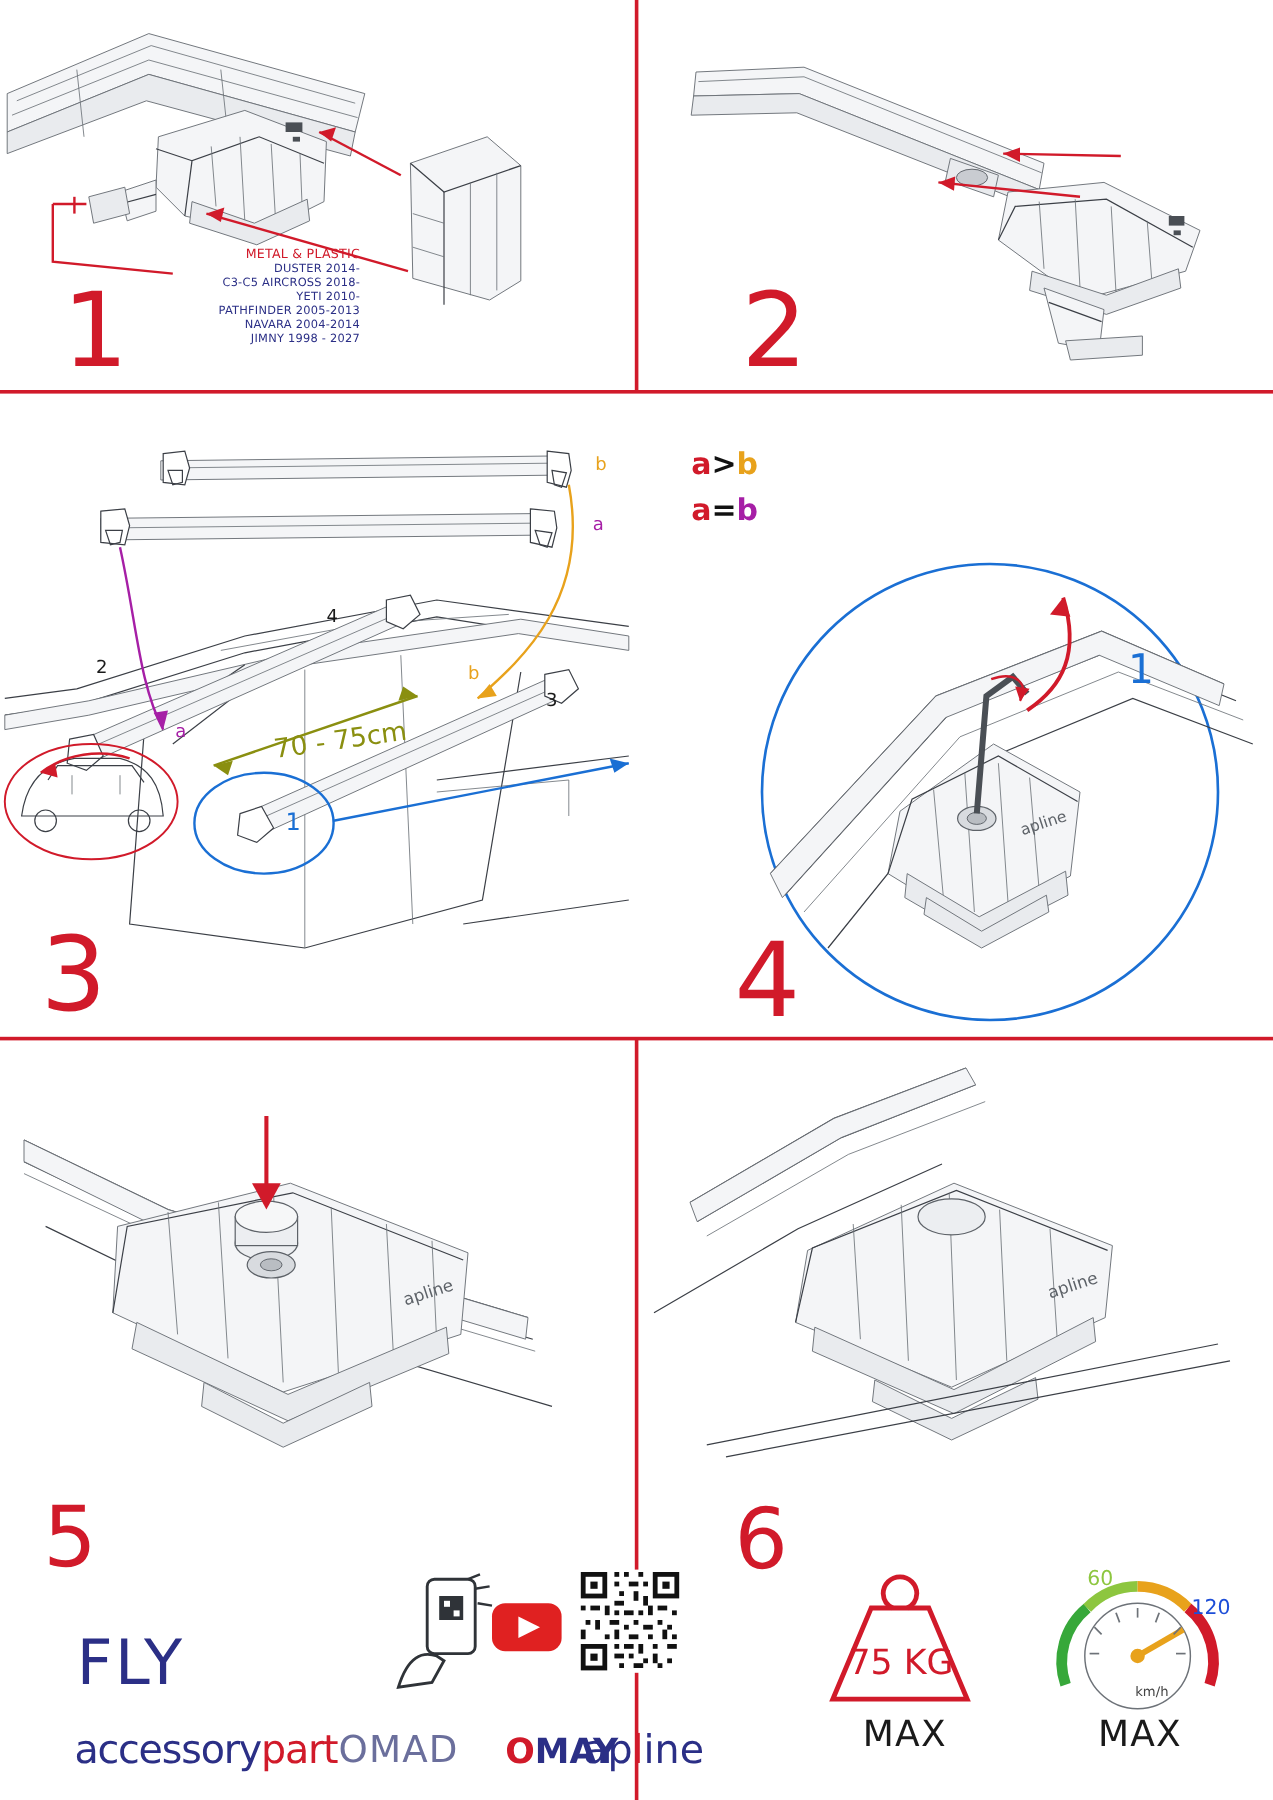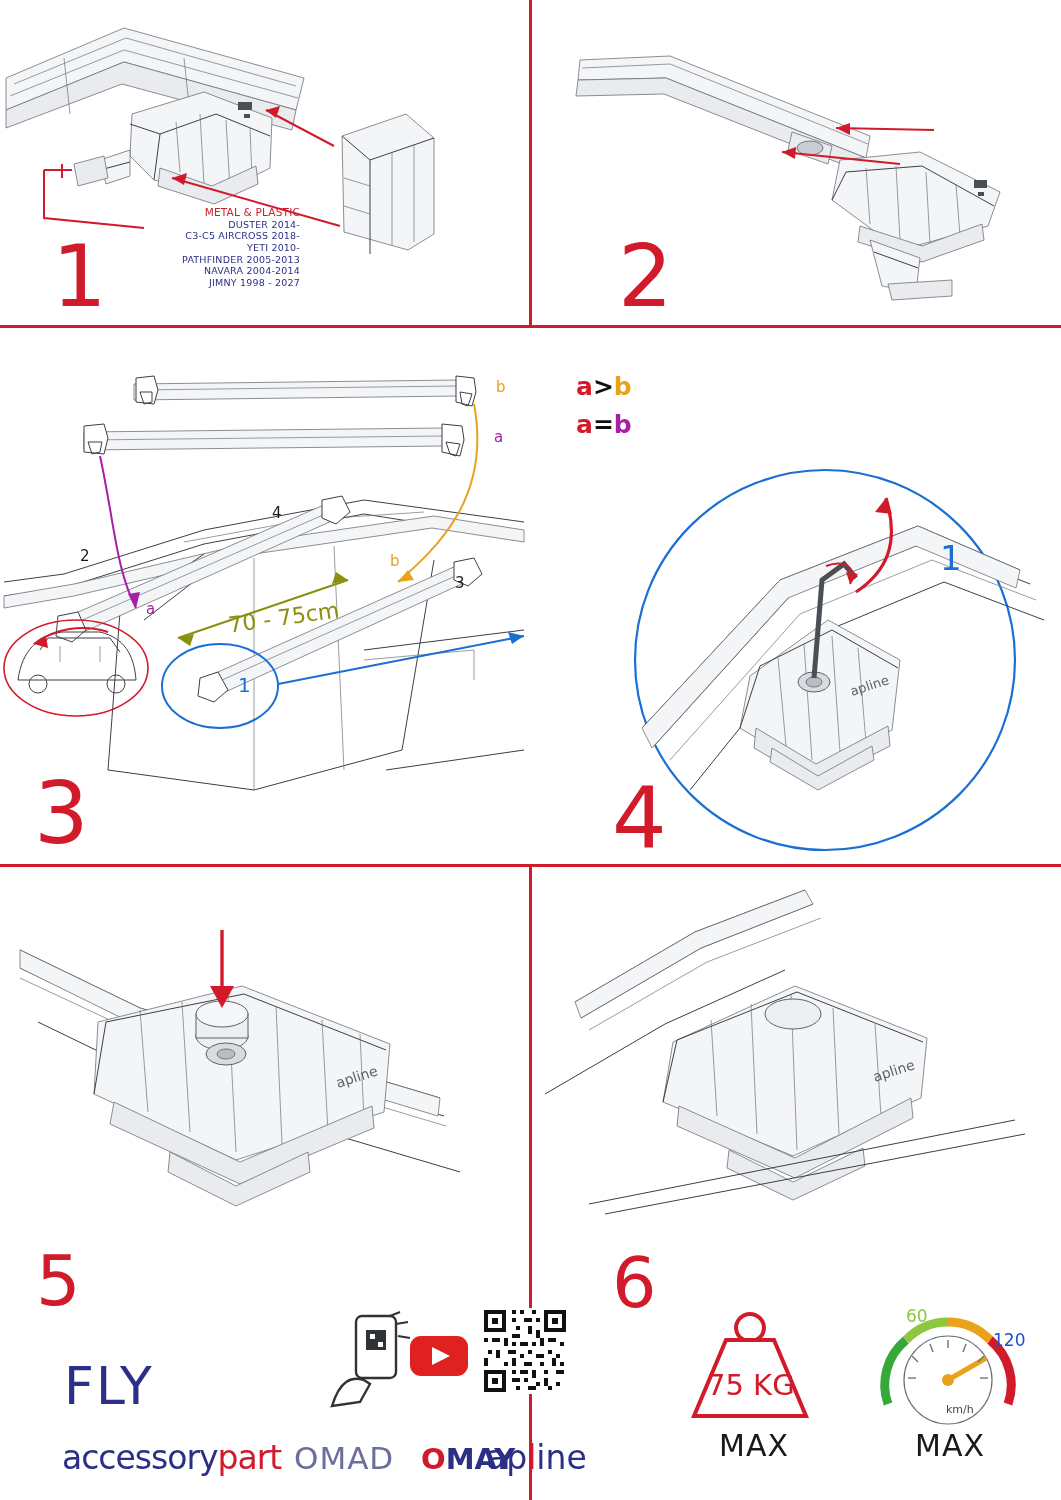--- a/index.html
+++ b/index.html
@@ -115,21 +115,20 @@
     white-space: nowrap;
   }
   .brand-accessory .k1 { color: #2b2f86; }
   .brand-accessory .k2 { color: #d11a2a; }
   .brand-omad {
     position: absolute;
     font-family: "DejaVu Sans", sans-serif;
     font-size: 31px;
     color: #6b6f9c;
     letter-spacing: 1px;
-    margin-left: 12px;
   }
   .brand-omay {
     position: absolute;
     font-family: "DejaVu Sans", sans-serif;
     font-size: 29px;
     font-weight: bold;
     white-space: nowrap;
     margin-left: 43px;
   }
   .brand-omay .o { color: #d11a2a; }

